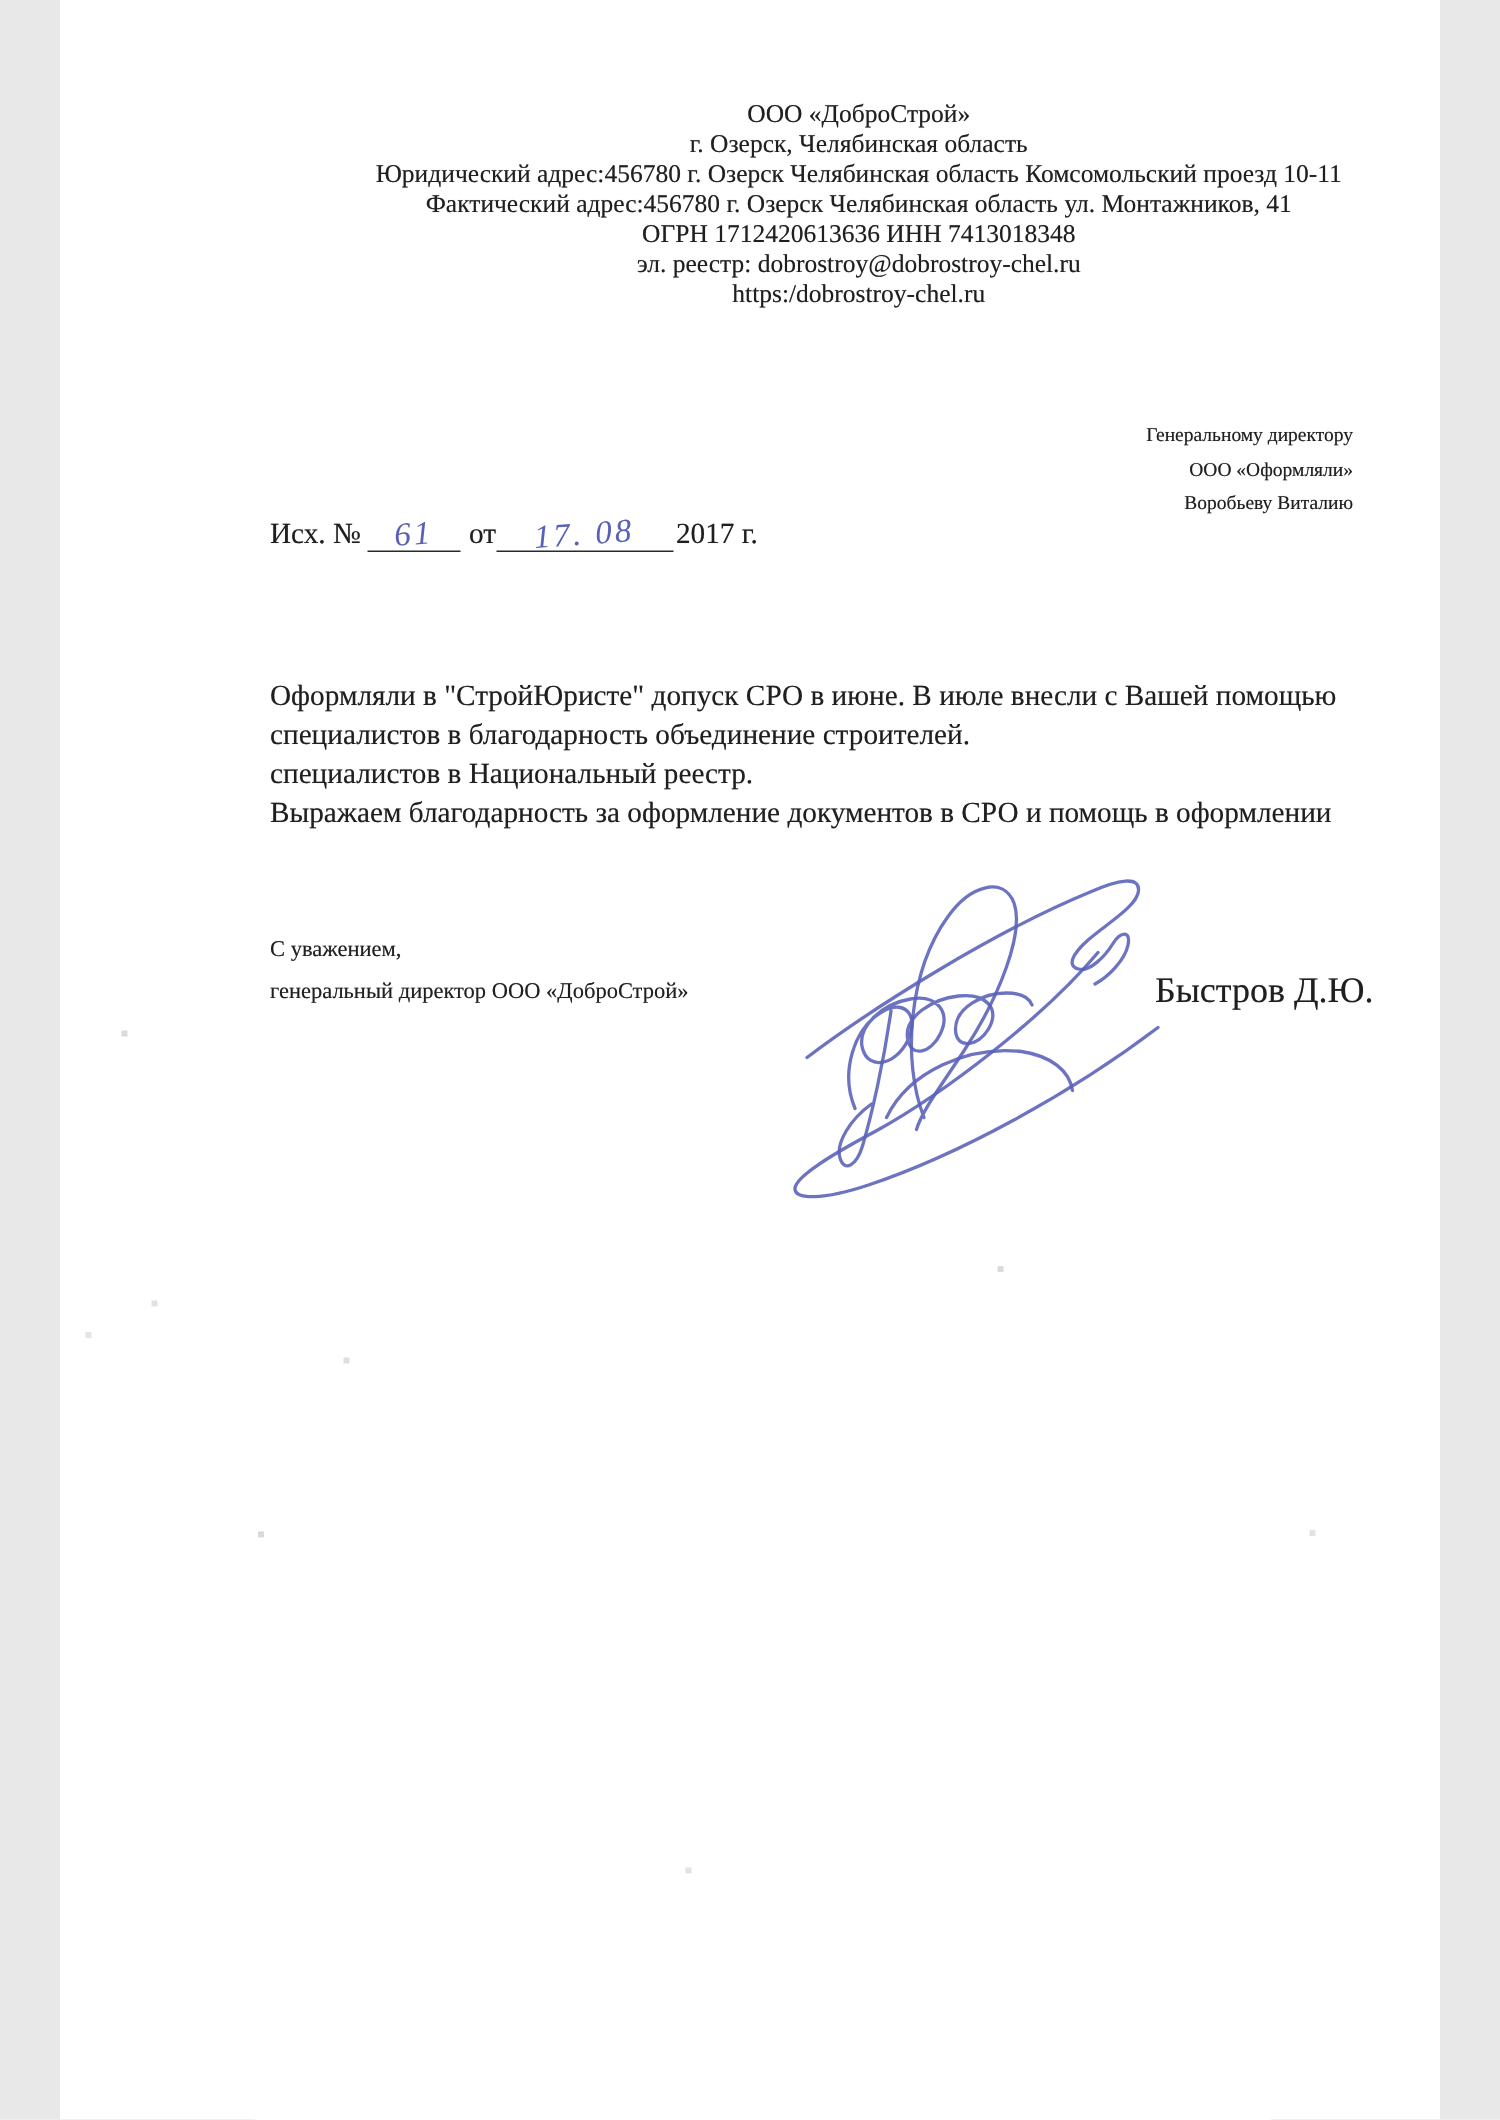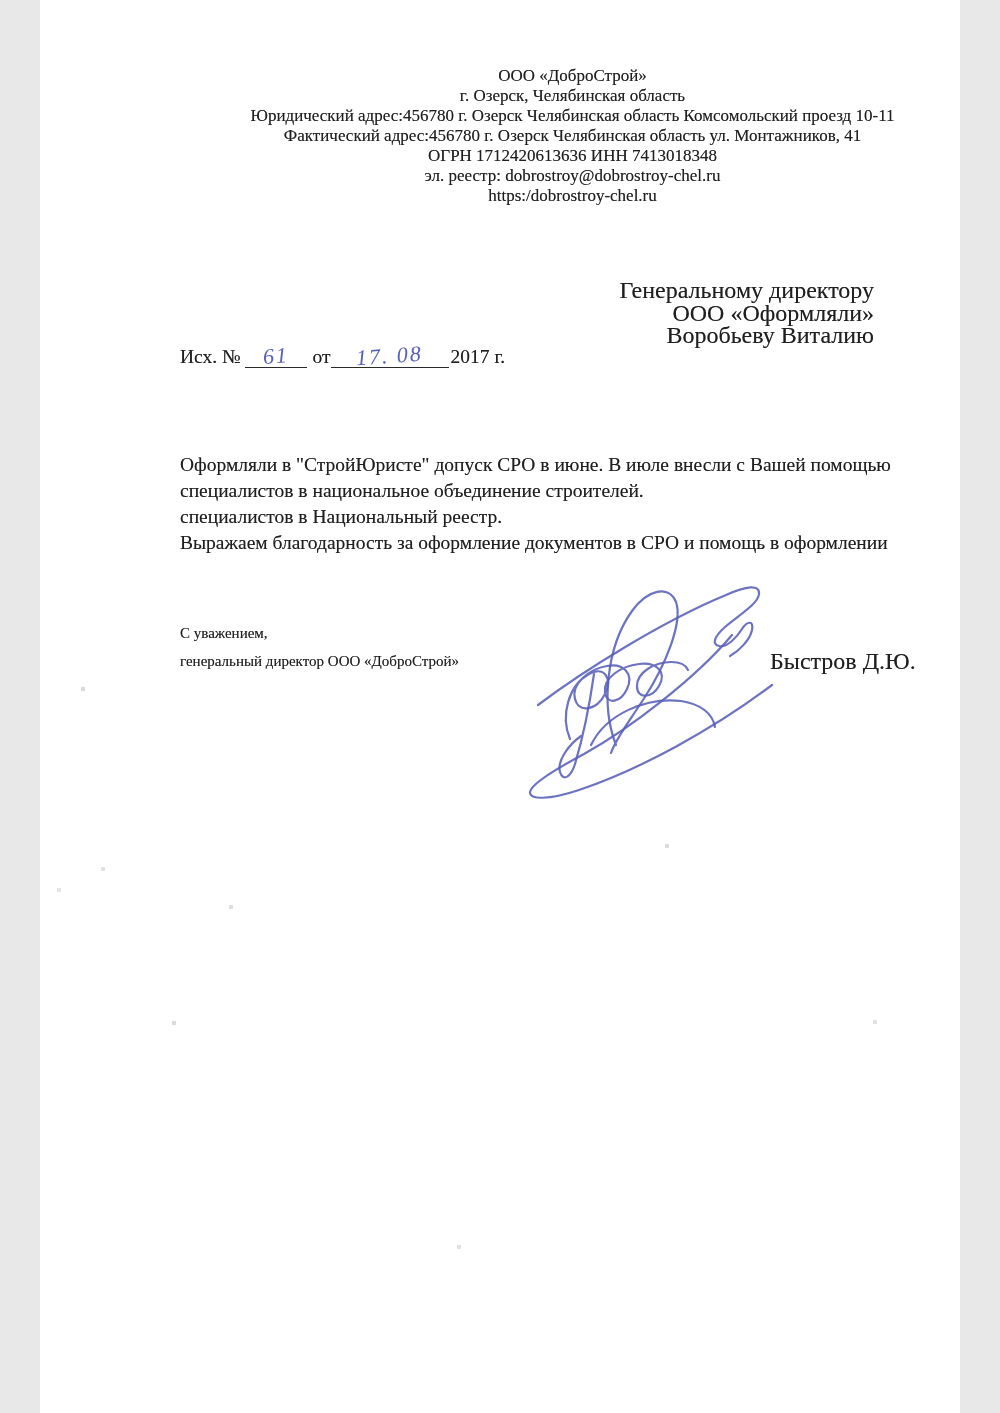--- a/index.html
+++ b/index.html
@@ -23,23 +23,23 @@
     width: 935px;
     text-align: center;
     font-size: 17px;
     line-height: 20px;
     white-space: nowrap;
   }
 
   .recipient {
     position: absolute;
     top: 279px;
-    right: 86px;
+    right: 58px;
     text-align: right;
-    font-size: 24px;
+    font-size: 13px;
     line-height: 22.5px;
     white-space: nowrap;
   }
 
   .ref-line {
     position: absolute;
     top: 345px;
     left: 140px;
     font-size: 19.5px;
     white-space: nowrap;
@@ -142,21 +142,21 @@
     <div class="txt">ООО «Оформляли»</div>
     <div class="txt">Воробьеву Виталию</div>
   </div>
 
   <div class="ref-line">
     <span class="txt">Исх. №</span><span class="blank num"><span class="handwriting" style="color: rgb(88, 96, 184);">61</span></span><span class="txt">от</span><span class="blank date"><span class="handwriting" style="color: rgb(88, 96, 184);">17. 08</span></span><span class="txt">2017 г.</span>
   </div>
 
   <div class="body-text">
     <div class="line txt">Оформляли в "СтройЮристе" допуск СРО в июне. В июле внесли с Вашей помощью</div>
-    <div class="line txt">специалистов в национальное объединение строителей.</div>
+    <div class="line txt">специалистов в благодарность объединение строителей.</div>
     <div class="line txt">специалистов в Национальный реестр.</div>
     <div class="line txt">Выражаем благодарность за оформление документов в СРО и помощь в оформлении</div>
   </div>
 
   <div class="closing">
     <div class="txt">С уважением,</div>
     <div class="txt">генеральный директор ООО «ДоброСтрой»</div>
   </div>
 
   <div class="signer-name txt">Быстров Д.Ю.</div>

